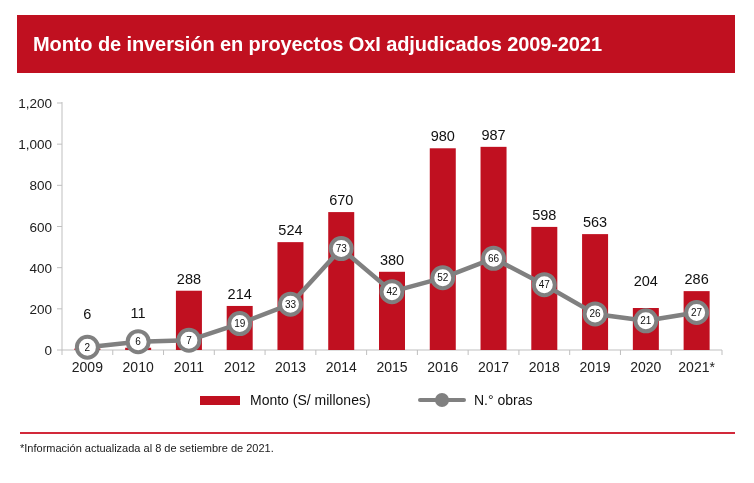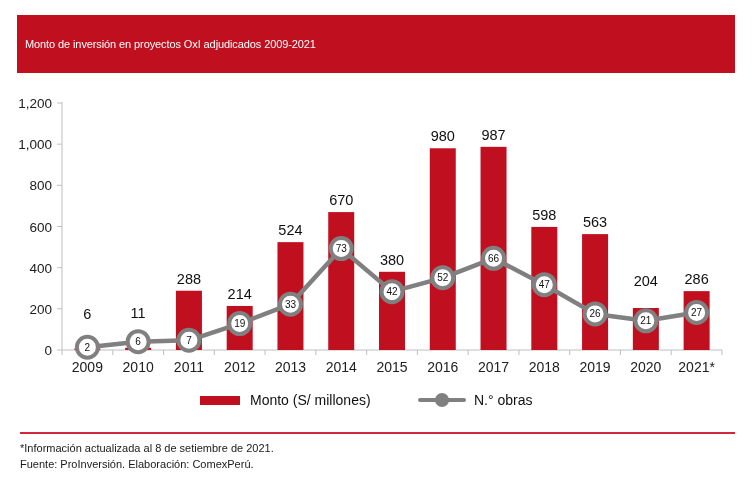--- a/index.html
+++ b/index.html
@@ -16,24 +16,24 @@
   
   .header-band{
     position:absolute;
     left:17px;top:15px;
     width:718px;height:58px;
     background:#c01020;
     display:flex;align-items:center;
   }
   .header-title{
     color:#ffffff;
-    font-size:11px;
-    font-weight:normal;
+    font-size:20px;
+    font-weight:bold;
     letter-spacing:-0.1px;
-    margin-left:8px;
+    margin-left:16px;
     white-space:nowrap;
   }
 
   
   .chart-wrap{
     position:absolute;
     left:0;top:78px;
     width:754px;height:345px;
   }
   svg.chart{display:block;}
@@ -206,16 +206,15 @@
           <line x1="420" y1="322" x2="464" y2="322" stroke="#808080" stroke-width="4" stroke-linecap="round"></line>
           <circle cx="442" cy="322" r="7" fill="#808080"></circle>
           <text x="474" y="322" class="legend-label">N.° obras</text>
         </g>
       </svg>
   </div>
 
   <div class="footer-rule"></div>
   <div class="footer-text">
     <div>*Información actualizada al 8 de setiembre de 2021.</div>
-    <div>Fuente: ProInversión. Elaboración: ComexPerú.</div>
   </div>
 
 </div>
 
 </body></html>

